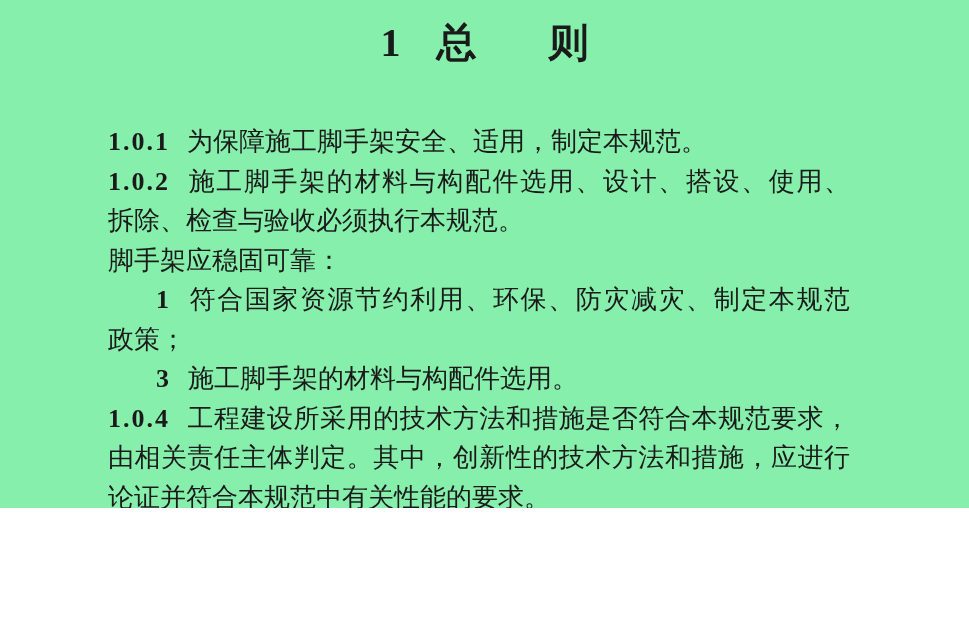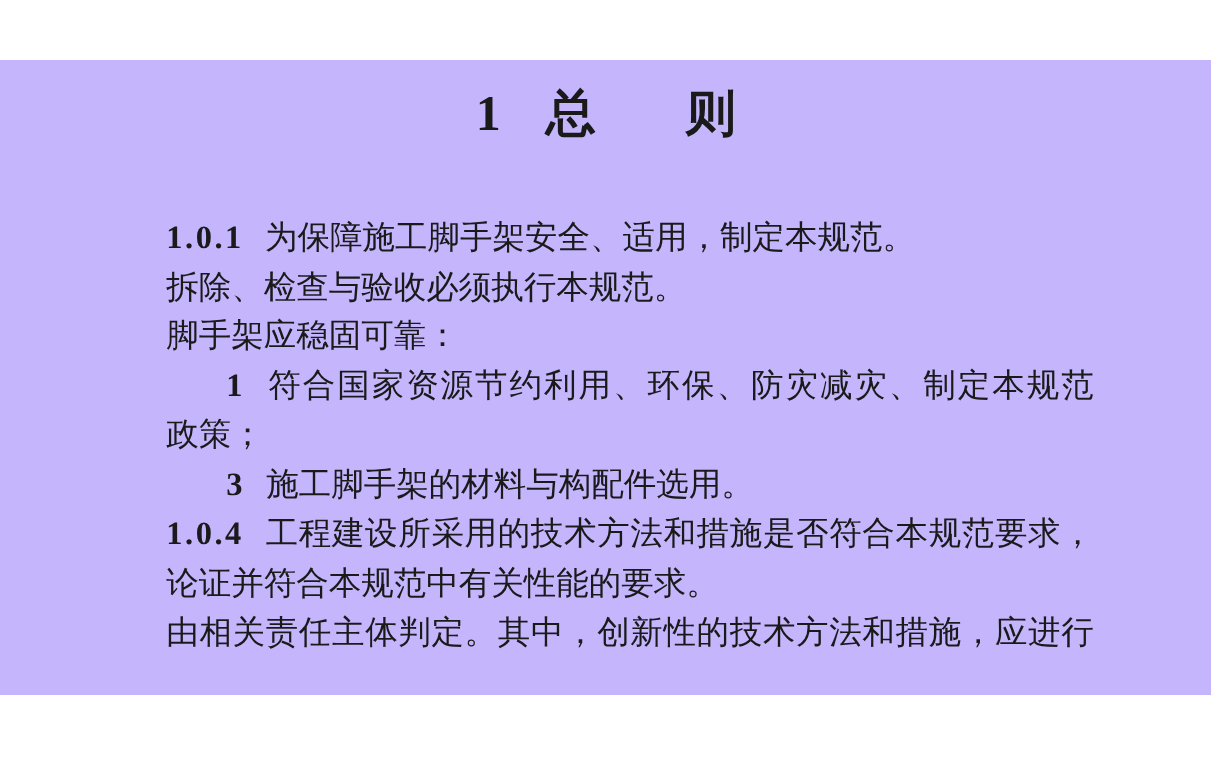--- a/index.html
+++ b/index.html
@@ -4,25 +4,24 @@
 <style>
   html, body {
     margin: 0;
     padding: 0;
     background: #ffffff;
   }
   .page {
     position: relative;
     width: 969px;
     height: 508px;
-    background: #c4b5fd;
+    background: #86efac;
     color: #1a1a1a;
     font-family: "Liberation Serif", "DejaVu Serif", serif;
     overflow: hidden;
-    margin-top: 48px;
   }
   .chapter-title {
     position: absolute;
     top: 18px;
     left: 0;
     width: 100%;
     margin: 0;
     text-align: center;
     font-size: 40px;
     font-weight: bold;
@@ -30,21 +29,21 @@
     white-space: nowrap;
   }
   .chapter-title .t-text {
     letter-spacing: 1.8em;
     margin-left: 0.9em;
     margin-right: -1.8em;
   }
   .content {
     position: absolute;
     top: 122px;
-    left: 133px;
+    left: 108px;
     width: 742px;
     font-size: 26px;
     line-height: 39.5px;
   }
   .line {
     text-align: justify;
     text-align-last: justify;
     text-justify: inter-character;
   }
   .line.last {
@@ -80,32 +79,33 @@
 <body>
 
 <div class="page">
 
   <h1 class="chapter-title"><span class="t-num">1</span><span class="t-text">总则</span></h1>
 
   <div class="content">
 
     <div class="line last"><span class="num">1.0.1</span><span>为保障施工脚手架安全、适用，制定本规范。</span></div>
 
+    <div class="line"><span class="num">1.0.2</span><span>施工脚手架的材料与构配件选用、设计、搭设、使用、</span></div>
     <div class="line last"><span>拆除、检查与验收必须执行本规范。</span></div>
 
     <div class="line last"><span>脚手架应稳固可靠：</span></div>
 
     <div class="line indent"><span class="num">1</span><span>符合国家资源节约利用、环保、防灾减灾、制定本规范</span></div>
     <div class="line last"><span>政策；</span></div>
 
 
     <div class="line last indent"><span class="num">3</span><span>施工脚手架的材料与构配件选用。</span></div>
 
     <div class="line"><span class="num">1.0.4</span><span>工程建设所采用的技术方法和措施是否符合本规范要求，</span></div>
+    <div class="line"><span>由相关责任主体判定。其中，创新性的技术方法和措施，应进行</span></div>
     <div class="line last"><span>论证并符合本规范中有关性能的要求。</span></div>
-    <div class="line"><span>由相关责任主体判定。其中，创新性的技术方法和措施，应进行</span></div>
 
   </div>
 
   <div class="artifact a1"></div>
   <div class="artifact a2"></div>
 
 </div>
 
 </body></html>

